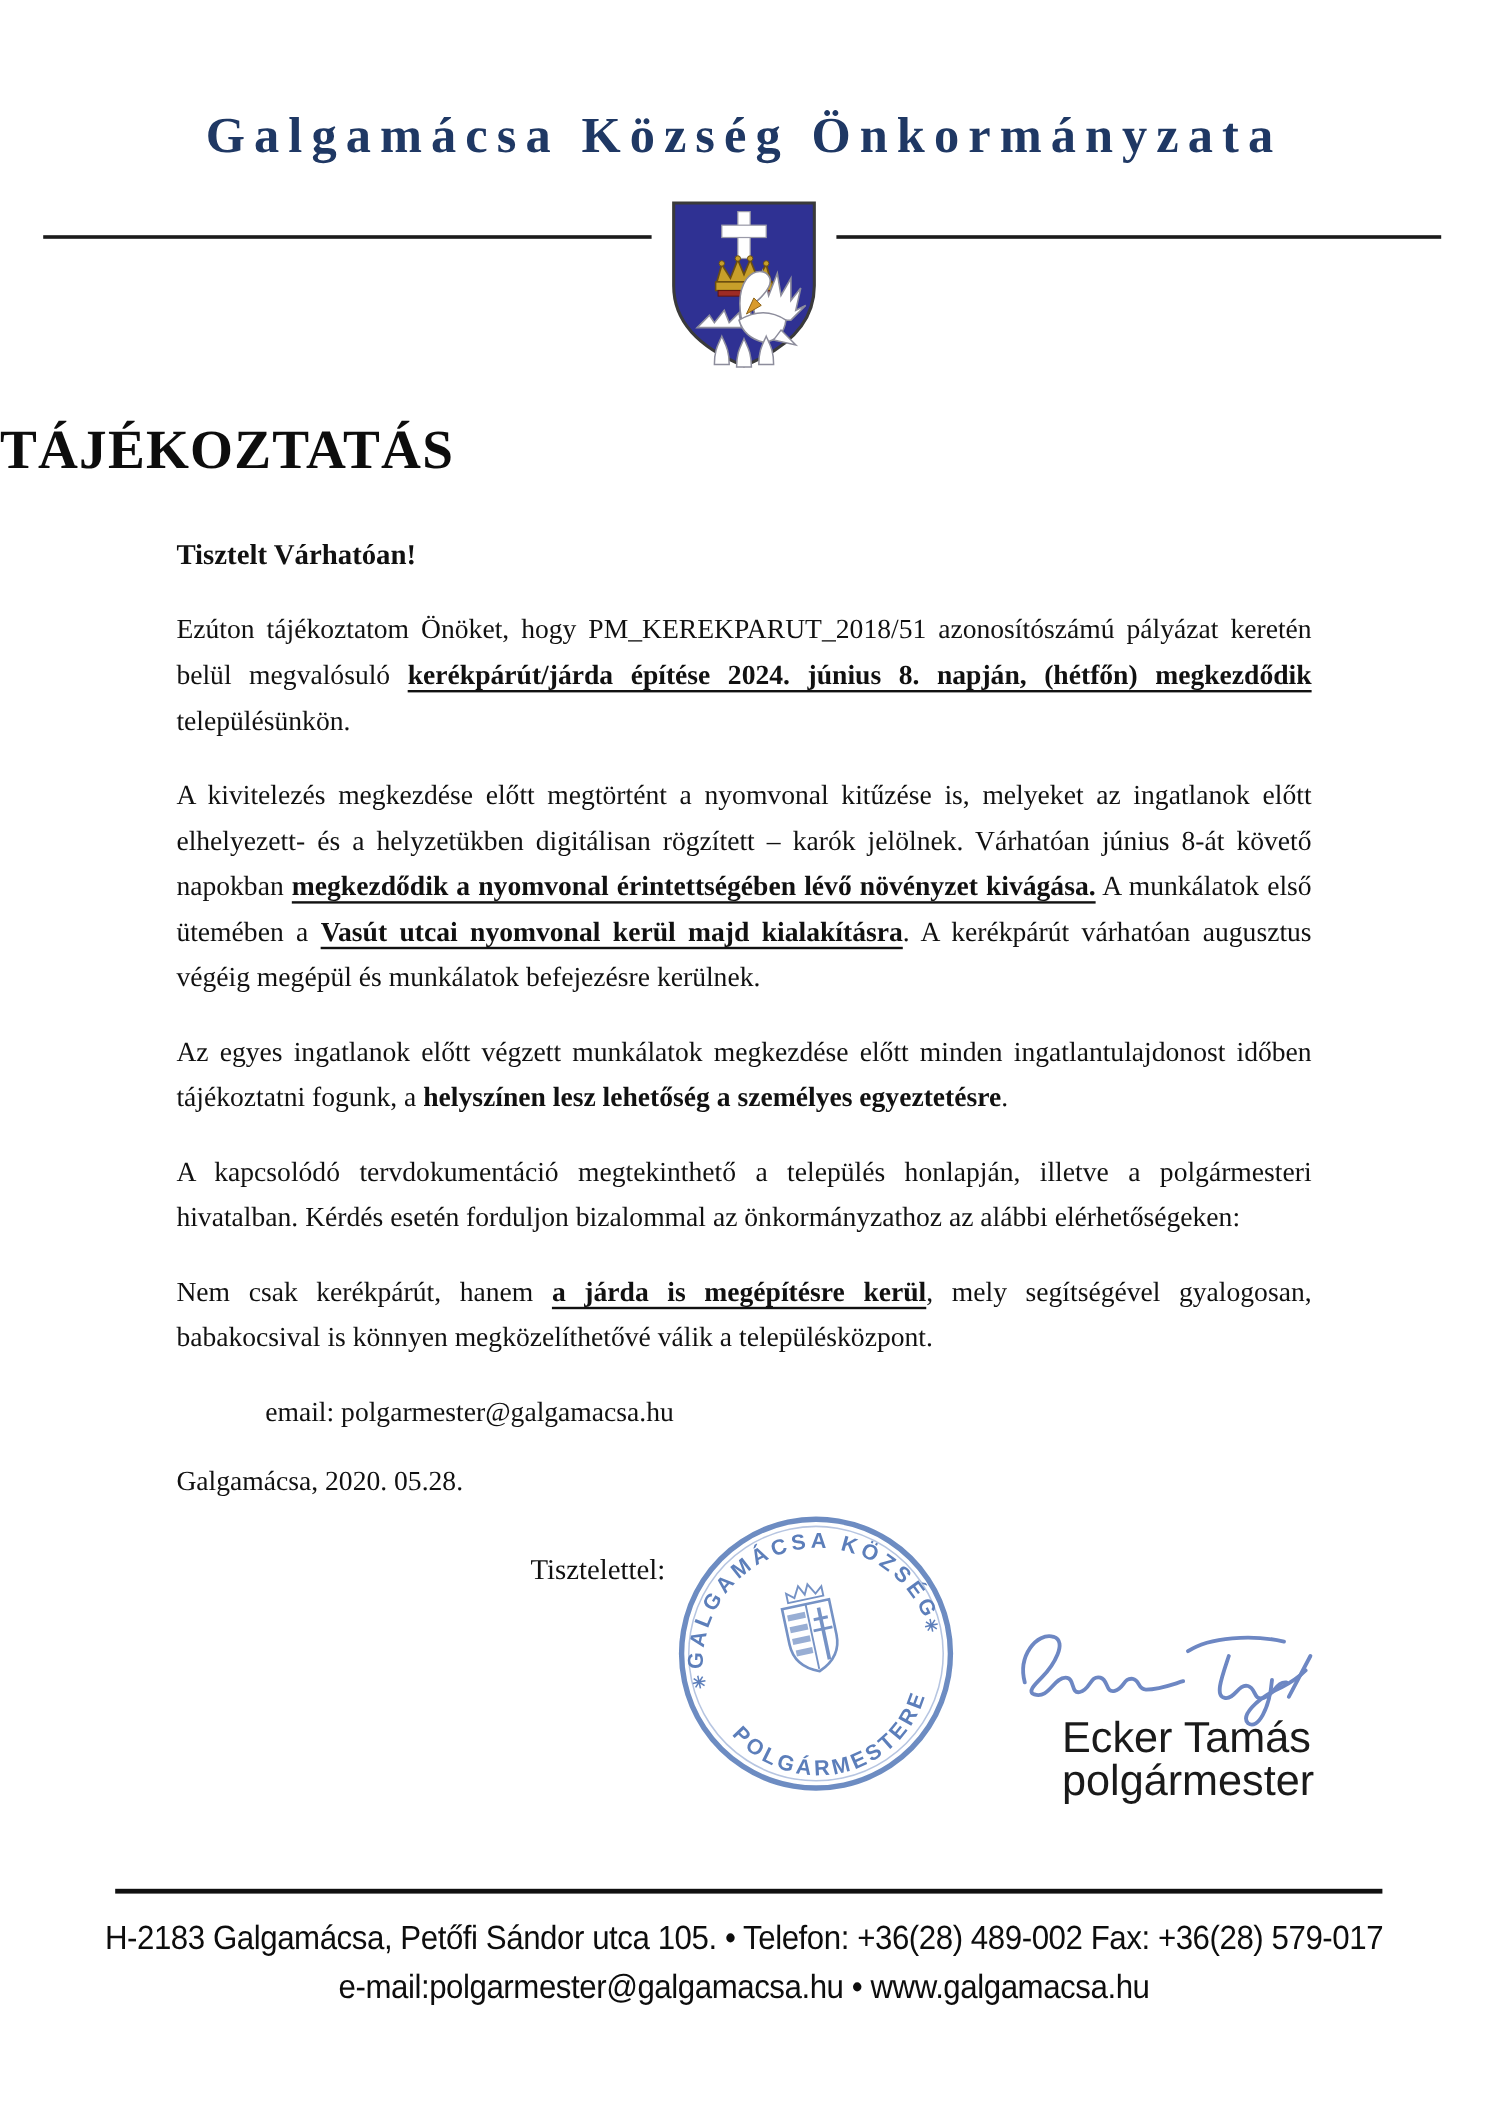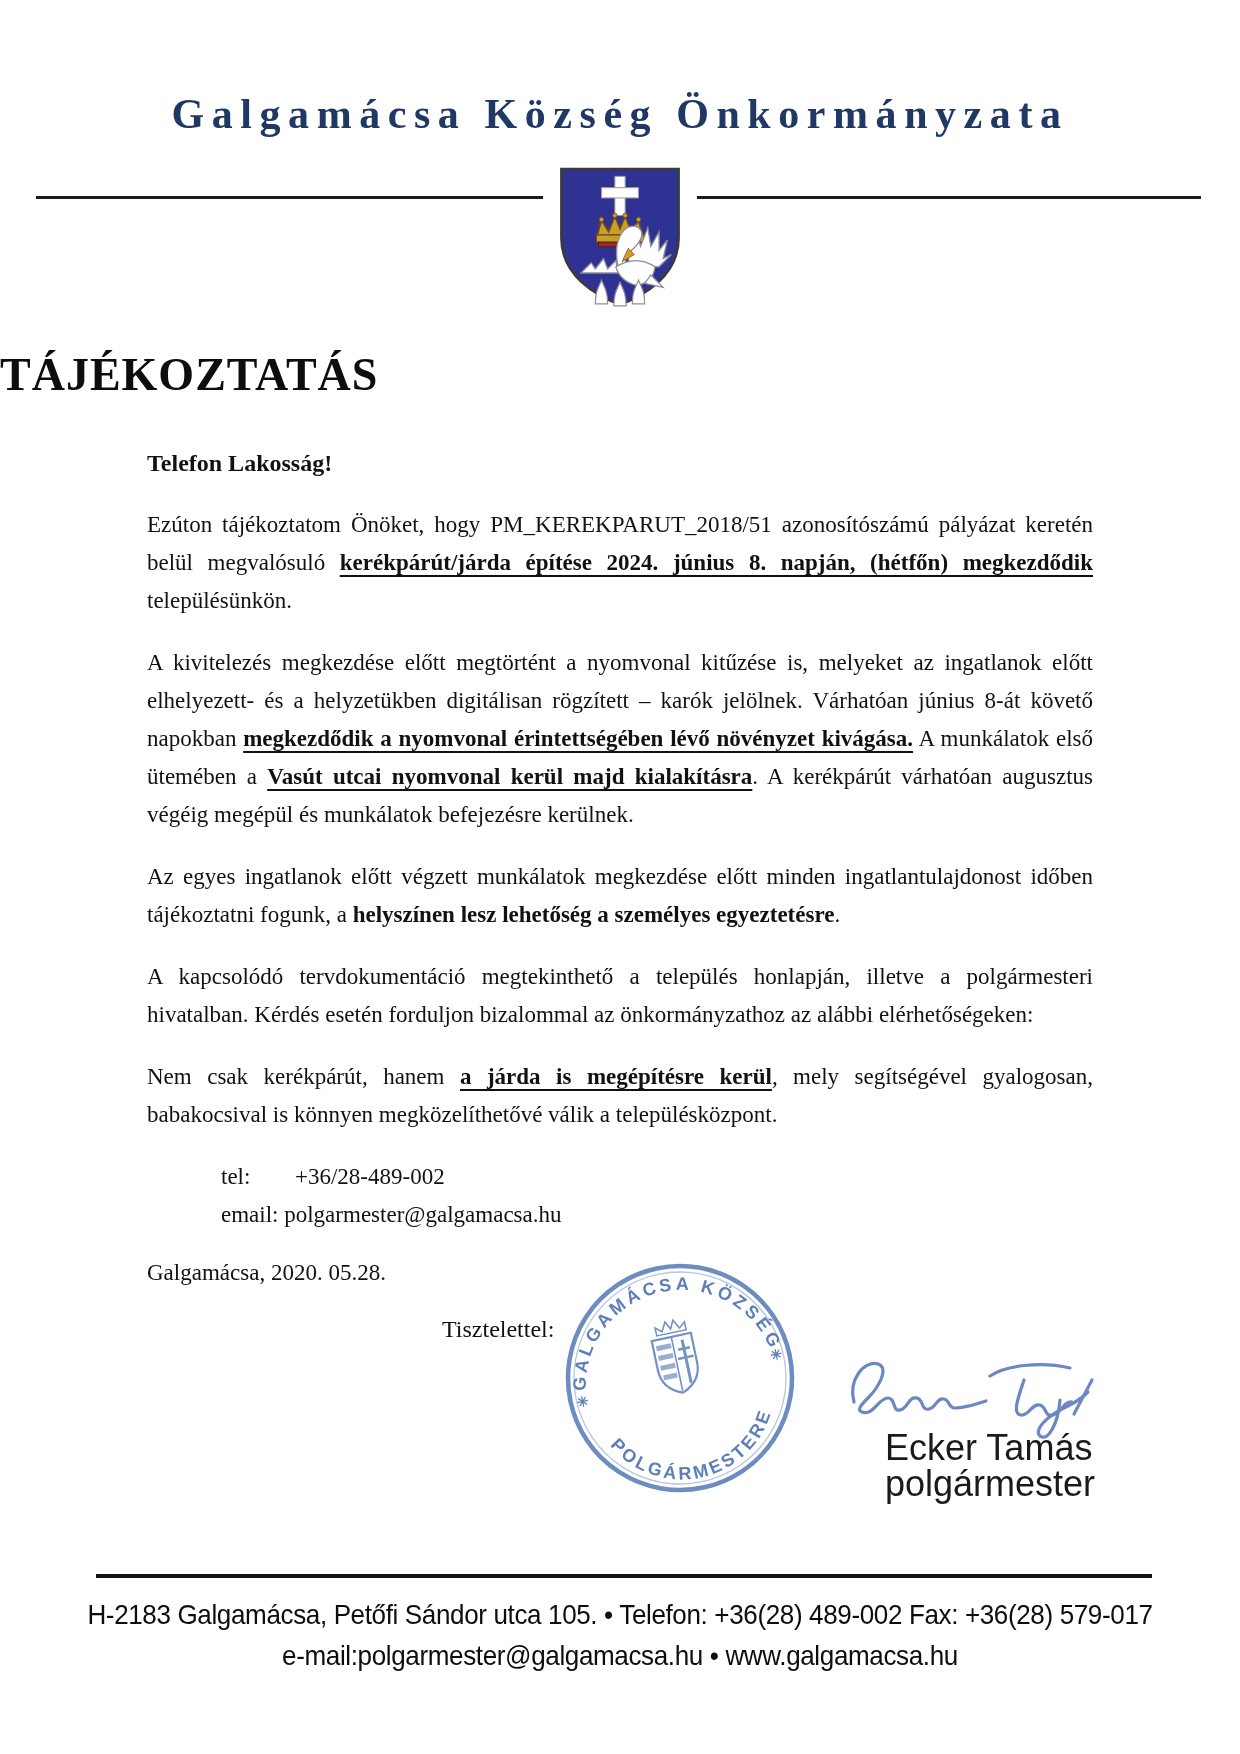--- a/index.html
+++ b/index.html
@@ -56,21 +56,20 @@
   .para .u{text-decoration:underline;text-decoration-thickness:2px;text-underline-offset:5px;}
   .contact-block{
     margin:16px 0 0 74px;
   }
   .contact-row .contact-label{display:inline-block;min-width:74px;}
   .date-line{margin:20px 0 12px 0;}
 
   .regards{
     position:absolute;left:442px;top:1296px;
     font-size:24px;
-    margin-top:20px;
   }
 
   
   .stamp{
     position:absolute;left:560px;top:1258px;width:240px;height:240px;
     transform:rotate(-12deg);
     opacity:0.92;
   }
   .stamp text{
     font-family:"Liberation Sans", sans-serif;
@@ -139,32 +138,29 @@
 
       <path d="M38,136 C38,124 41,120 44,113 C47,120 50,124 50,136 Z" fill="#ffffff" stroke="#8d8d9c" stroke-width="1.2"></path>
       <path d="M56,138 C56,126 59,122 62,115 C65,122 68,126 68,138 Z" fill="#ffffff" stroke="#8d8d9c" stroke-width="1.2"></path>
       <path d="M74,136 C74,124 77,120 80,113 C83,120 86,124 86,136 Z" fill="#ffffff" stroke="#8d8d9c" stroke-width="1.2"></path>
     </svg>
   </div>
 
   <h2 class="doc-title">TÁJÉKOZTATÁS</h2>
 
   <div class="body-text">
-    <p class="salutation">Telefon Lakosság!</p>
+    <p class="salutation">Tisztelt Várhatóan!</p>
 
     <p class="para"><span>Ezúton tájékoztatom Önöket, hogy PM_KEREKPARUT_2018/51 azonosítószámú pályázat keretén belül megvalósuló </span><span class="b u">kerékpárút/járda építése 2024. június 8. napján, (hétfőn) megkezdődik</span><span> településünkön.</span></p>
     <p class="para"><span>A kivitelezés megkezdése előtt megtörtént a nyomvonal kitűzése is, melyeket az ingatlanok előtt elhelyezett- és a helyzetükben digitálisan rögzített – karók jelölnek. Várhatóan június 8-át követő napokban </span><span class="b u">megkezdődik a nyomvonal érintettségében lévő növényzet kivágása.</span><span> A munkálatok első ütemében a </span><span class="b u">Vasút utcai nyomvonal kerül majd kialakításra</span><span>. A kerékpárút várhatóan augusztus végéig megépül és munkálatok befejezésre kerülnek.</span></p>
     <p class="para"><span>Az egyes ingatlanok előtt végzett munkálatok megkezdése előtt minden ingatlantulajdonost időben tájékoztatni fogunk, a </span><span class="b">helyszínen lesz lehetőség a személyes egyeztetésre</span><span>.</span></p>
     <p class="para"><span>A kapcsolódó tervdokumentáció megtekinthető a település honlapján, illetve a polgármesteri hivatalban. Kérdés esetén forduljon bizalommal az önkormányzathoz az alábbi elérhetőségeken:</span></p>
     <p class="para"><span>Nem csak kerékpárút, hanem </span><span class="b u">a járda is megépítésre kerül</span><span>, mely segítségével gyalogosan, babakocsival is könnyen megközelíthetővé válik a településközpont.</span></p>
 
     <div class="contact-block">
-      <div class="contact-row">
-        <span class="contact-label">tel:</span><span>+36/28-489-002</span>
-      </div>
       <div class="contact-row">
         <span>email:</span>
         <span>polgarmester@galgamacsa.hu</span>
       </div>
     </div>
 
     <p class="date-line">Galgamácsa, 2020. 05.28.</p>
   </div>
 
   <div class="regards">Tisztelettel:</div>

